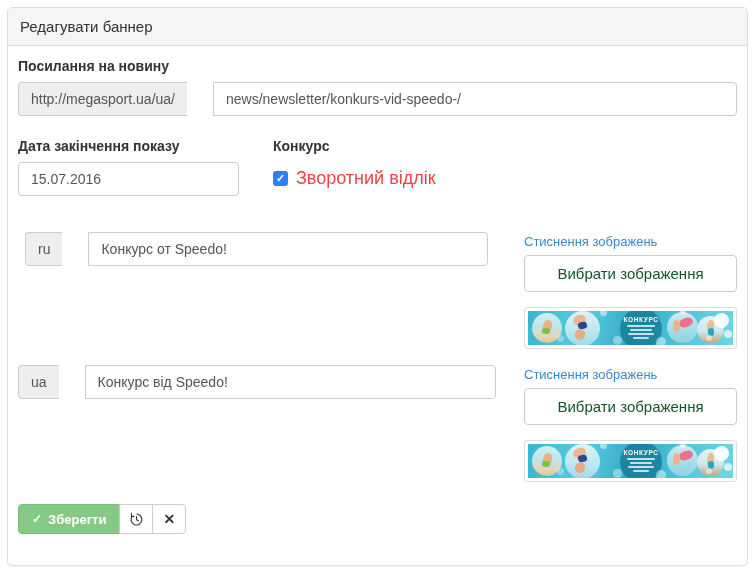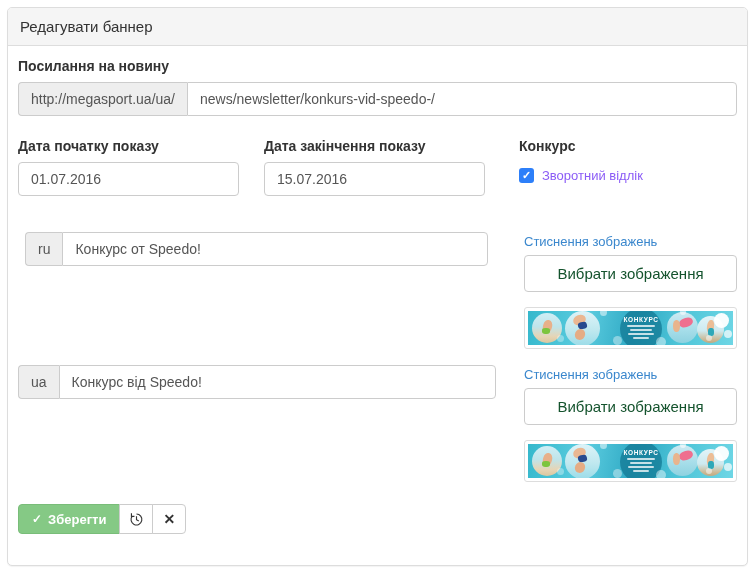--- a/index.html
+++ b/index.html
@@ -10,41 +10,41 @@
     border: 1px solid #ddd; border-radius: 5px; box-shadow: 0 1px 1px rgba(0,0,0,.05); }
   .panel-heading { background: #f5f5f5; border-bottom: 1px solid #ddd;
     border-radius: 4px 4px 0 0; padding: 10px 12px; }
   .panel-title { font-size: 15px; color: #333; font-weight: 500; }
   .panel-body { padding: 12px 10px 10px 10px; }
 
   .form-label { display: block; font-size: 14px; font-weight: bold; color: #333;
     margin-bottom: 8px; line-height: 16px; }
 
   
-  .input-group { display: flex; height: 34px; }
+  .input-group { display: flex; height: 34px; gap: 26px; }
   .ig-addon { background: #eee; border: 1px solid #ccc; border-right: 0;
     border-radius: 4px 0 0 4px; color: #555; font-size: 14px;
     display: flex; align-items: center; justify-content: center; padding: 0 12px; white-space: nowrap; }
   .ig-input { flex: 1; min-width: 0; border: 1px solid #ccc; border-radius: 0 4px 4px 0;
     padding: 6px 12px; font-size: 14px; color: #555; outline: none; }
   .text-input { width: 100%; height: 34px; border: 1px solid #ccc; border-radius: 4px;
     padding: 6px 12px; font-size: 14px; color: #555; outline: none; }
 
   .row-flex { display: flex; align-items: flex-start; }
   .sec-dates { margin-top: 22px; }
   .date-col { width: 221px; }
   .date-col + .date-col { margin-left: 25px; }
   .timer-col { margin-left: 34px; }
 
   .check-row { display: flex; align-items: center; margin-top: 14px; }
   .custom-check { width: 15px; height: 15px; border-radius: 3px; background: #c7c7c7;
     color: #fff; font-size: 11px; font-weight: bold; line-height: 15px; text-align: center;
     cursor: pointer; flex: 0 0 auto; }
   .custom-check.checked { background: #2d7ff9; }
-  .check-label { font-size: 13px; color: #8b5cf6; margin-left: 8px; }
+  .check-label { font-size: 18px; color: #ef4444; margin-left: 8px; }
 
   .sec-ru { margin-top: 36px; justify-content: flex-end; }
   .sec-ua { margin-top: 16px; }
   .left-col { width: 463px; }
   .left-col.wide { width: 529px; }
   .right-col { margin-left: 36px; width: 213px; }
   .sec-ua .right-col { margin-left: 28px; }
 
   .compress-link { display: inline-block; font-size: 13px; color: #3a87cd;
     text-decoration: none; margin-bottom: 6px; cursor: pointer; }
@@ -124,24 +124,20 @@
   <div class="panel-body">
 
     <label class="form-label">Посилання на новину</label>
     <div class="input-group">
       <span class="ig-addon">http://megasport.ua/ua/</span>
       <input class="ig-input" type="text" value="news/newsletter/konkurs-vid-speedo-/" style="">
     </div>
 
     <div class="row-flex sec-dates">
       <div class="date-col">
-        <label class="form-label">Дата початку показу</label>
-        <input class="text-input" type="text" value="01.07.2016" style="">
-      </div>
-      <div class="date-col">
         <label class="form-label">Дата закінчення показу</label>
         <input class="text-input" type="text" value="15.07.2016" style="">
       </div>
       <div class="timer-col">
         <label class="form-label">Конкурс</label>
         <div class="check-row">
           <span class="custom-check checked">
             <span>✓</span>
           </span>
           <span class="check-label">Зворотний відлік</span>

